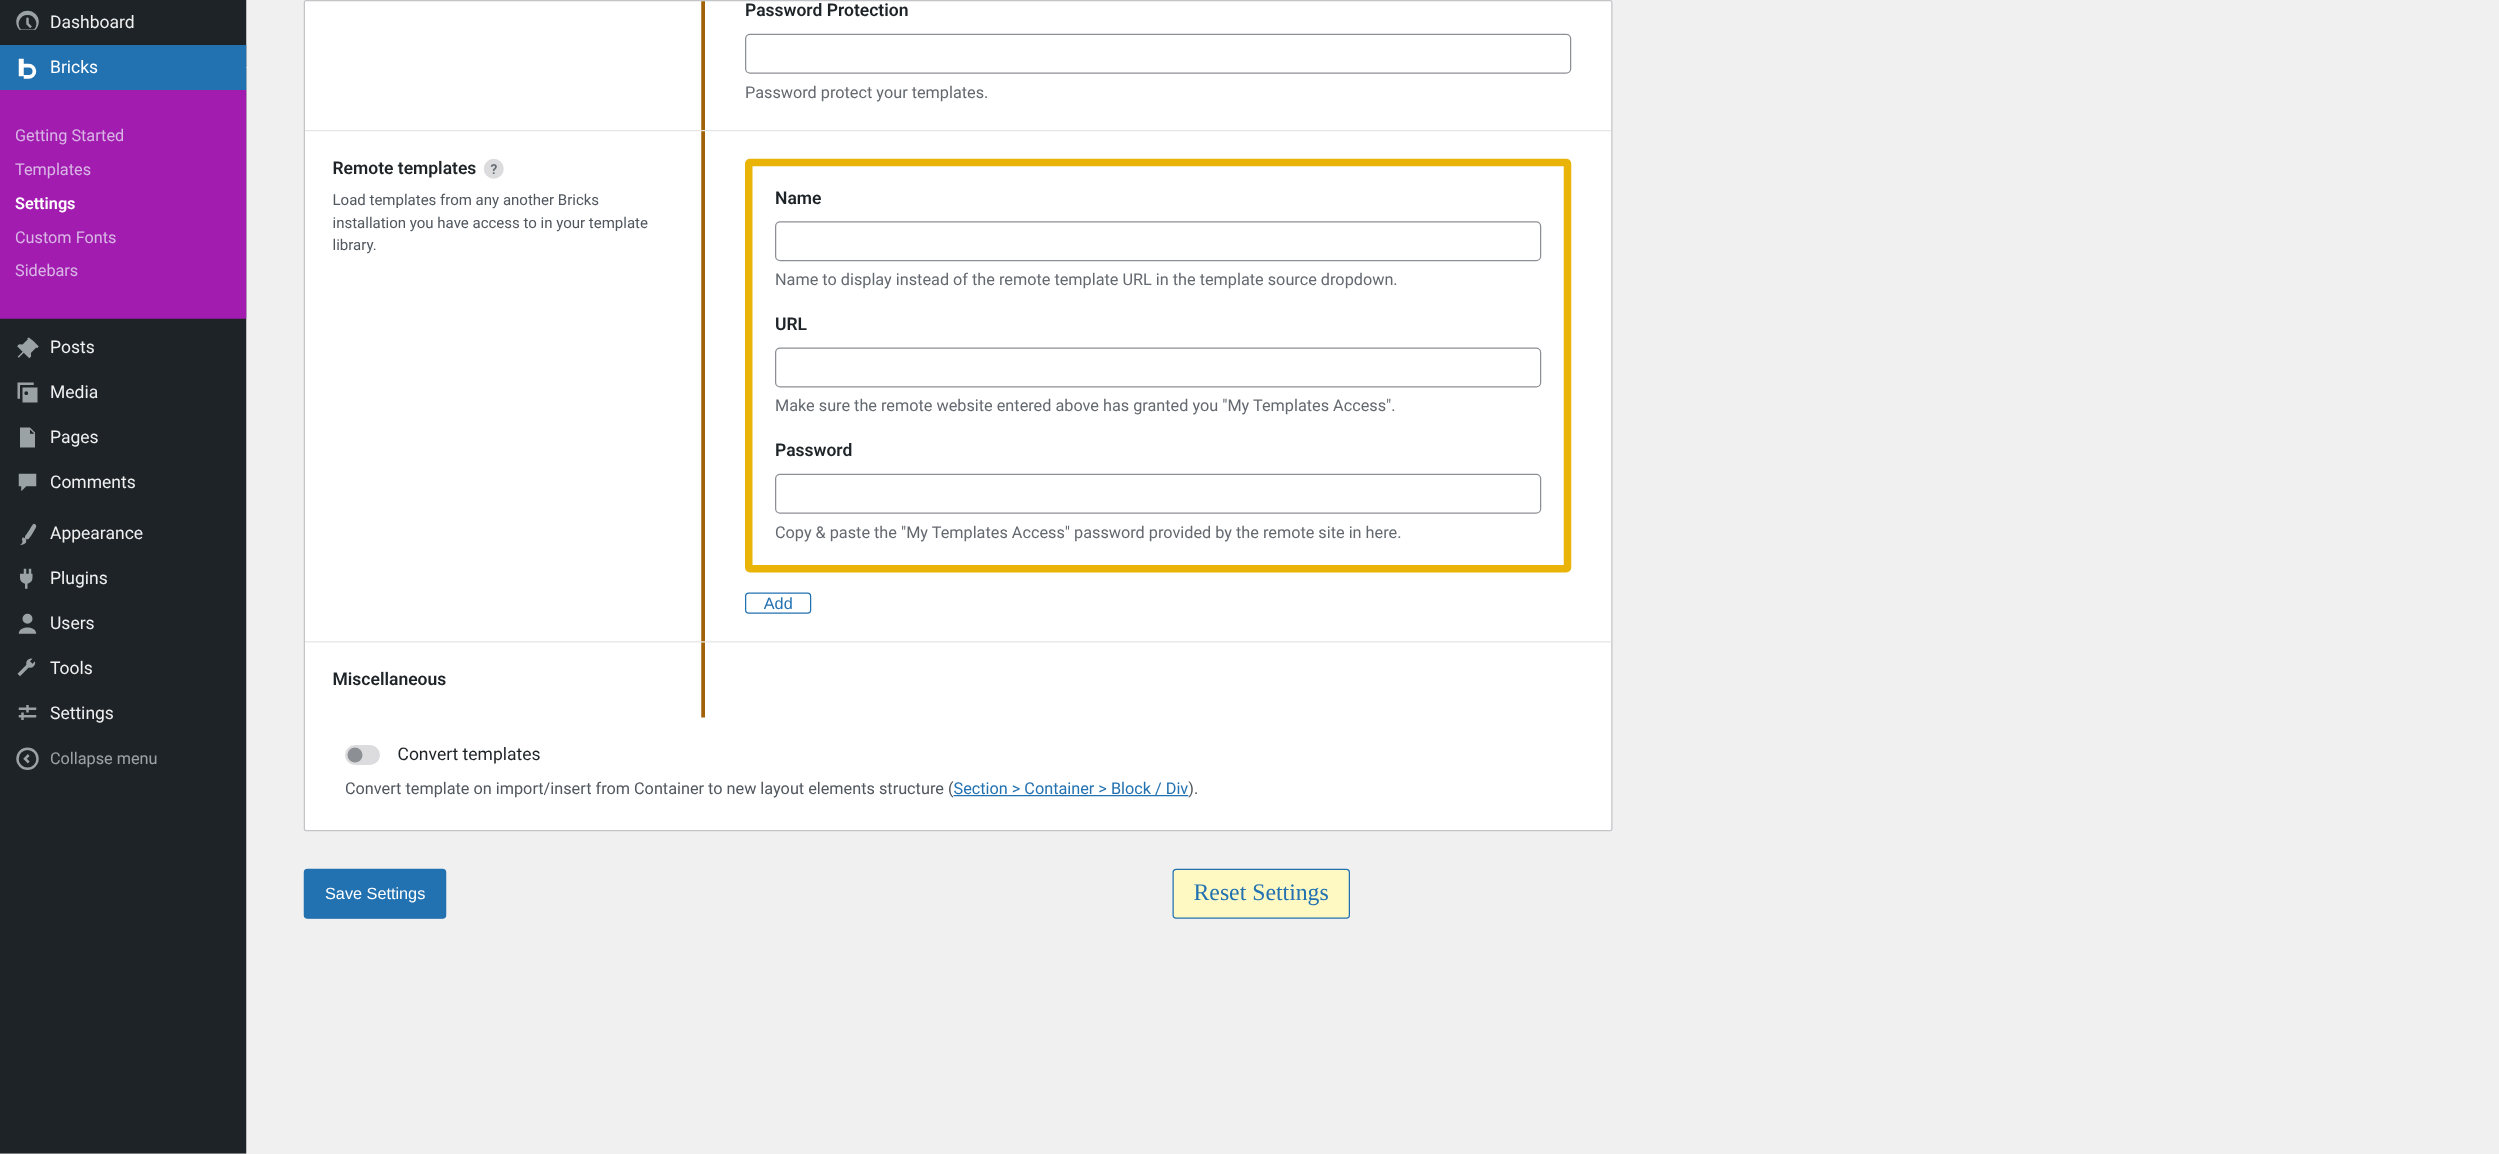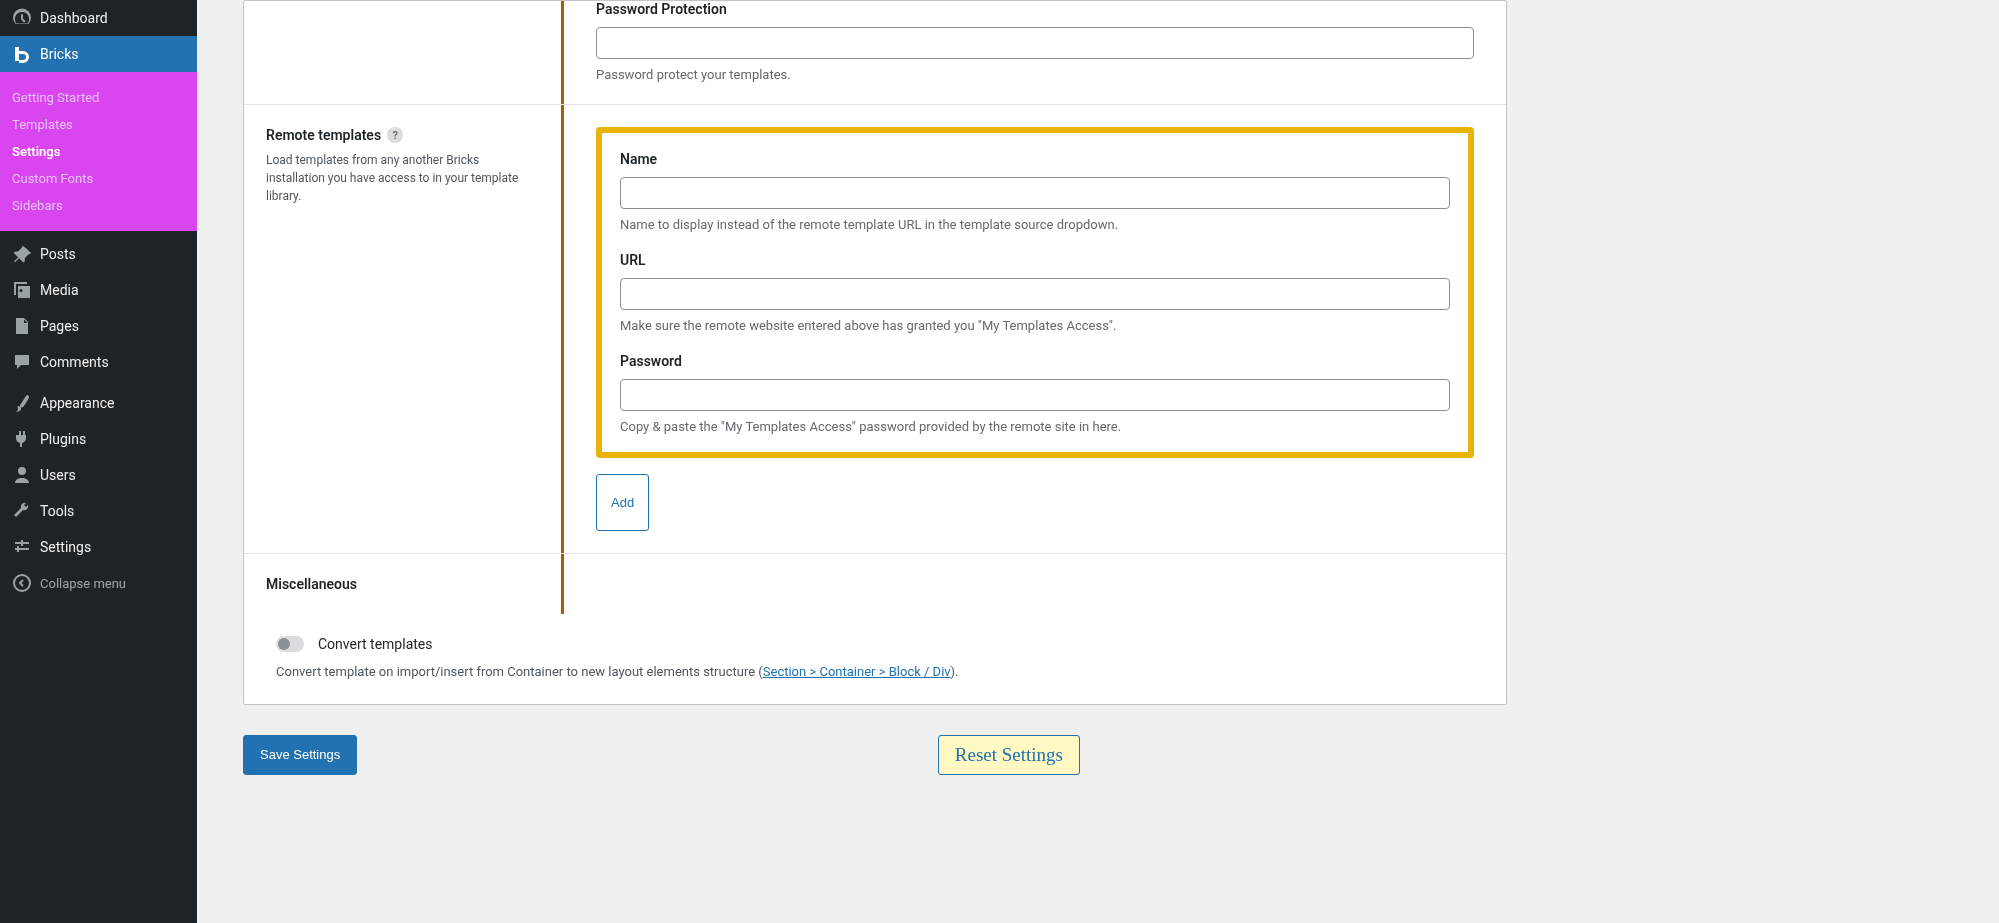--- a/index.html
+++ b/index.html
@@ -47,22 +47,22 @@
       width: 20px;
       height: 20px;
       margin-right: 8px;
       display: flex;
       align-items: center;
       justify-content: center;
       color: rgba(240,246,252,.6);
     }
     .sidebar-item.active .icon { color: #fff; }
     .submenu {
-      background: #d946ef;
-      padding: 12px 0;
+      background: #a21caf;
+      padding: 24px 0;
     }
     .submenu-item {
       padding: 6px 12px;
       color: rgba(240,246,252,.7);
       cursor: pointer;
       font-size: 13px;
     }
     .submenu-item.current {
       color: #fff;
       font-weight: 600;
@@ -81,21 +81,21 @@
       display: flex; align-items: center; justify-content: center;
     }
     .content {
       flex: 1;
       padding: 0 20px 20px 20px;
     }
     .settings-table {
       background: #fff;
       border: 1px solid #c3c4c7;
       border-radius: 2px;
-      width: 1264px;
+      width: 1047px;
       margin: 0 0 0 26px;
     }
     .settings-row {
       display: flex;
       border-bottom: 1px solid #e5e5e5;
     }
     .settings-row:last-child { border-bottom: none; flex-direction: column; }
     .settings-row-label {
       width: 320px;
       flex-shrink: 0;
@@ -147,21 +147,21 @@
       border: 6px solid #eab308;
       border-radius: 4px;
       padding: 18px;
       margin-bottom: 16px;
     }
     .add-btn {
       border: 1px solid #2271b1;
       color: #2271b1;
       background: #fff;
       border-radius: 3px;
-      padding: 20px 14px;
+      padding: 0 14px;
       font-size: 13px;
       cursor: pointer;
     }
     .toggle-row { display: flex; align-items: center; gap: 14px; margin-bottom: 10px;}
     .toggle {
       width: 28px; height: 16px;
       background: #dcdcde;
       border-radius: 10px;
       position: relative;
       cursor: pointer;

